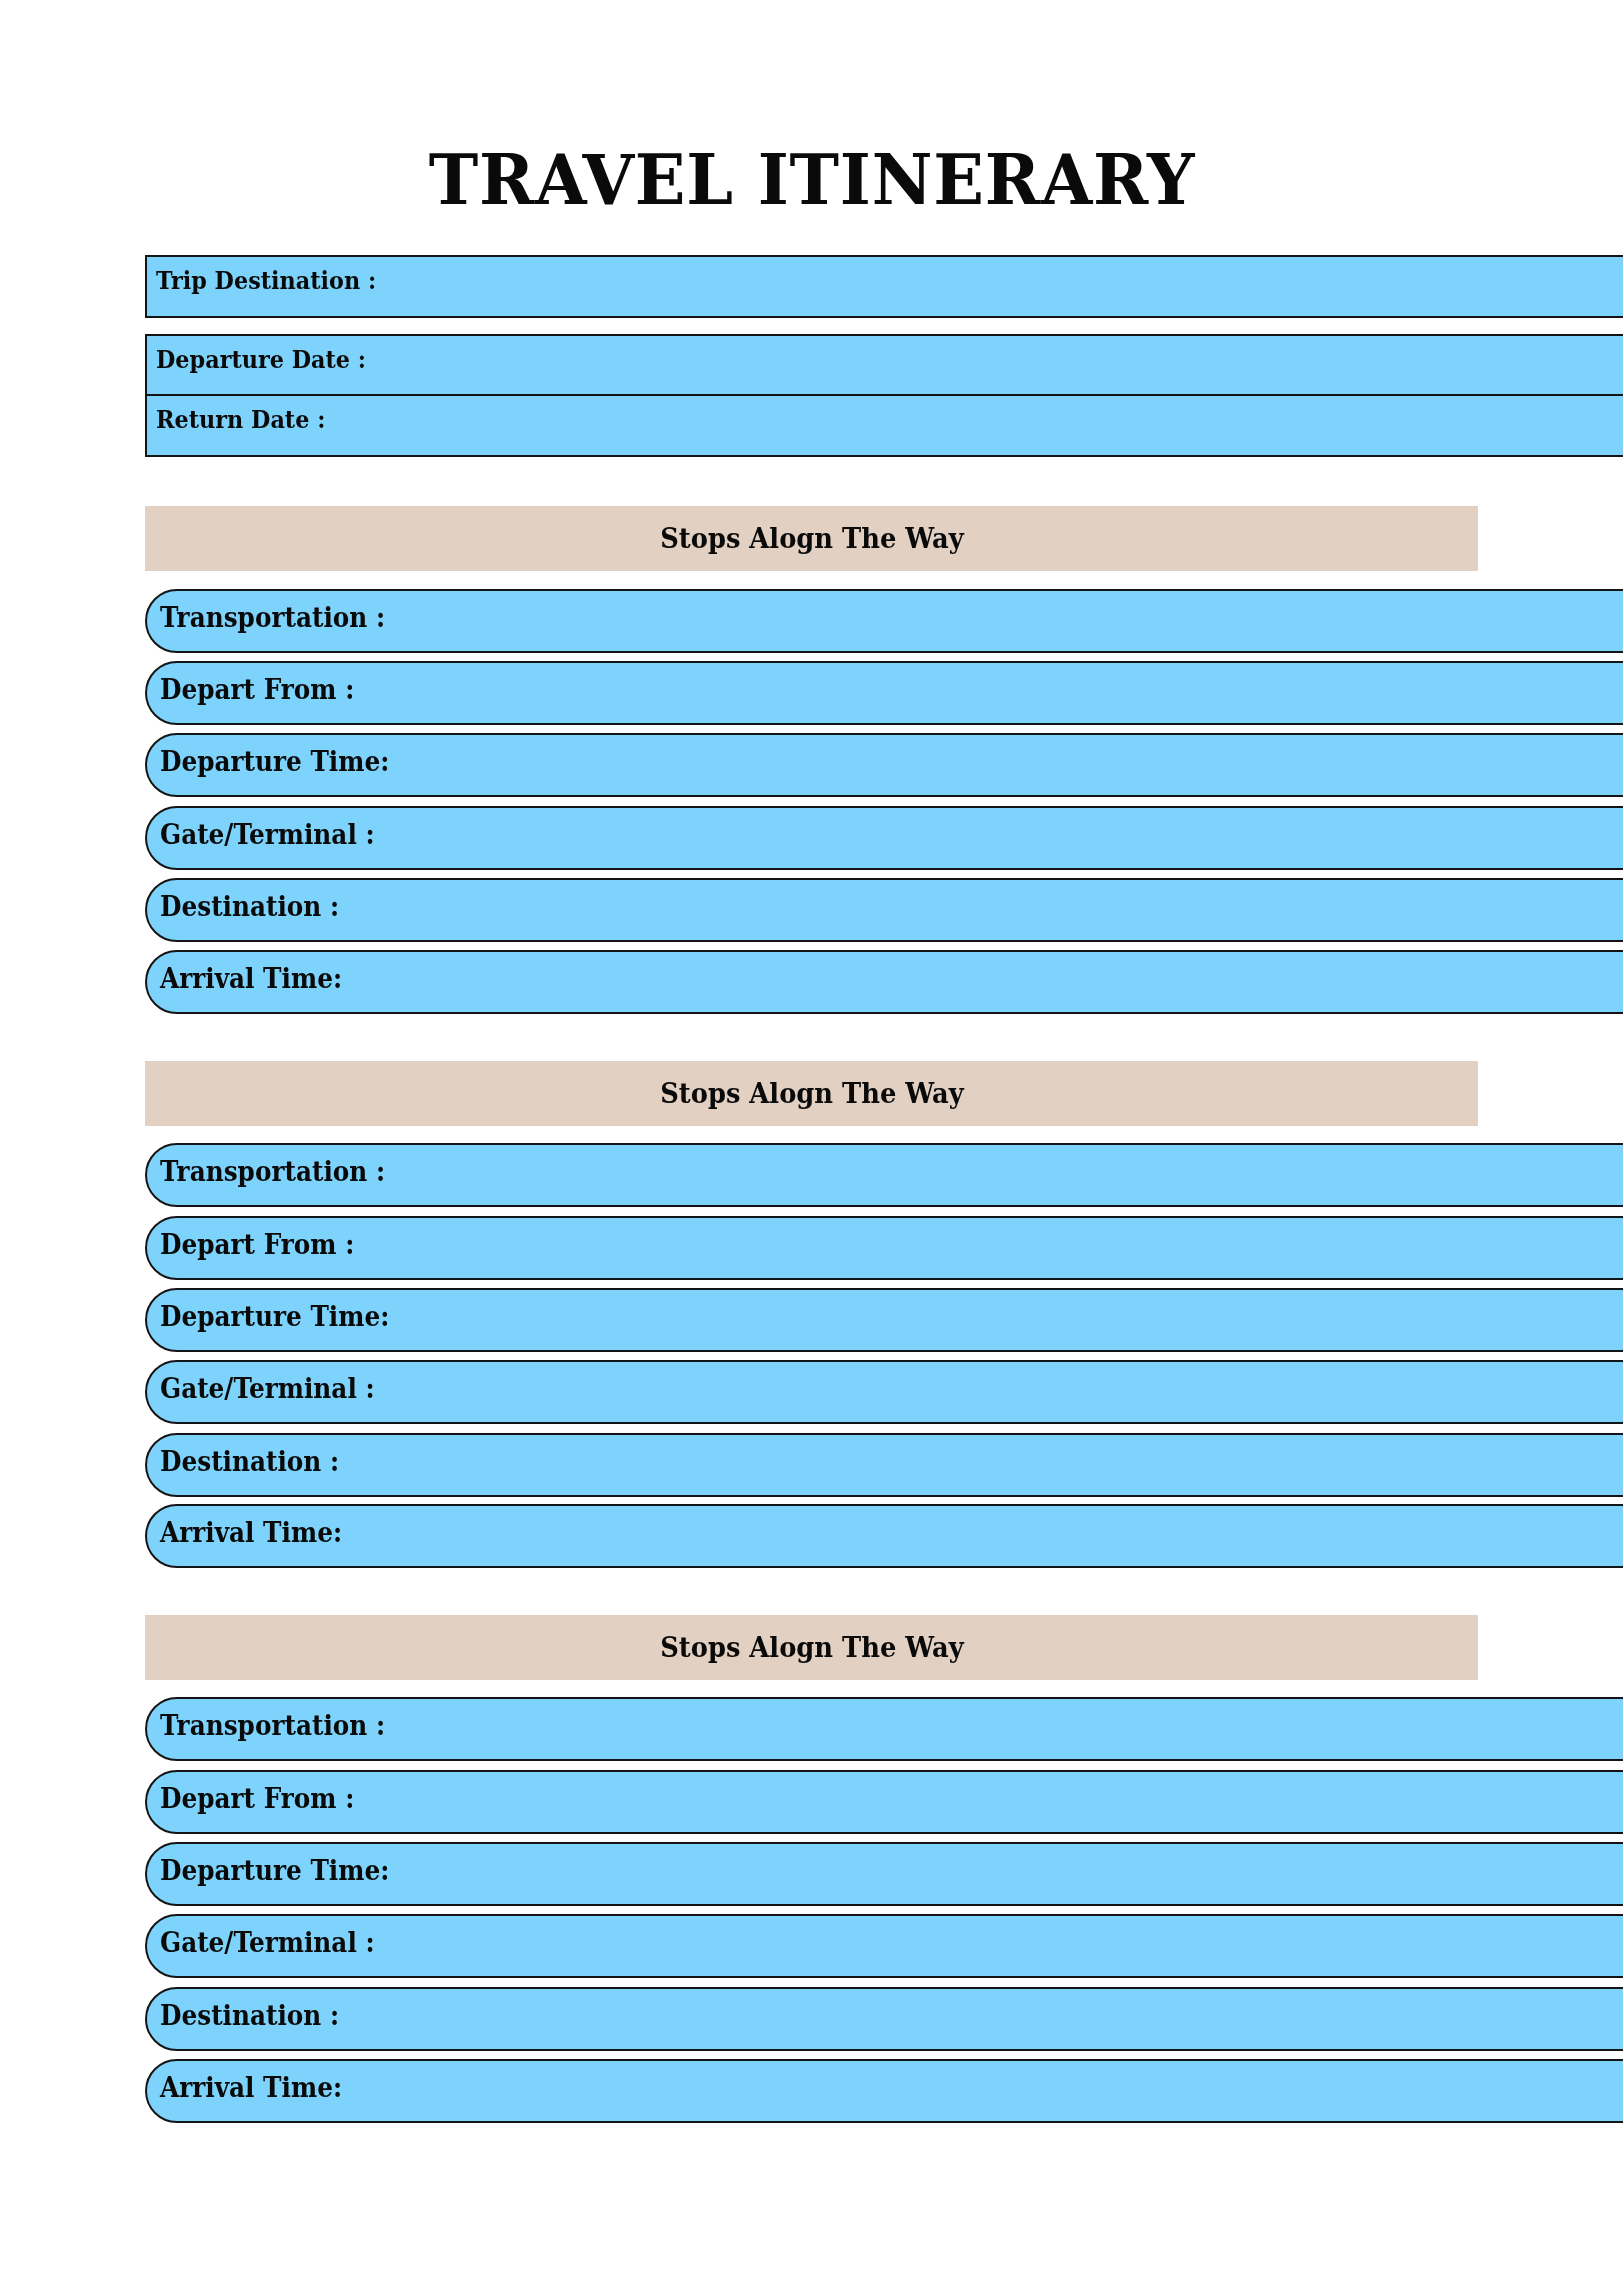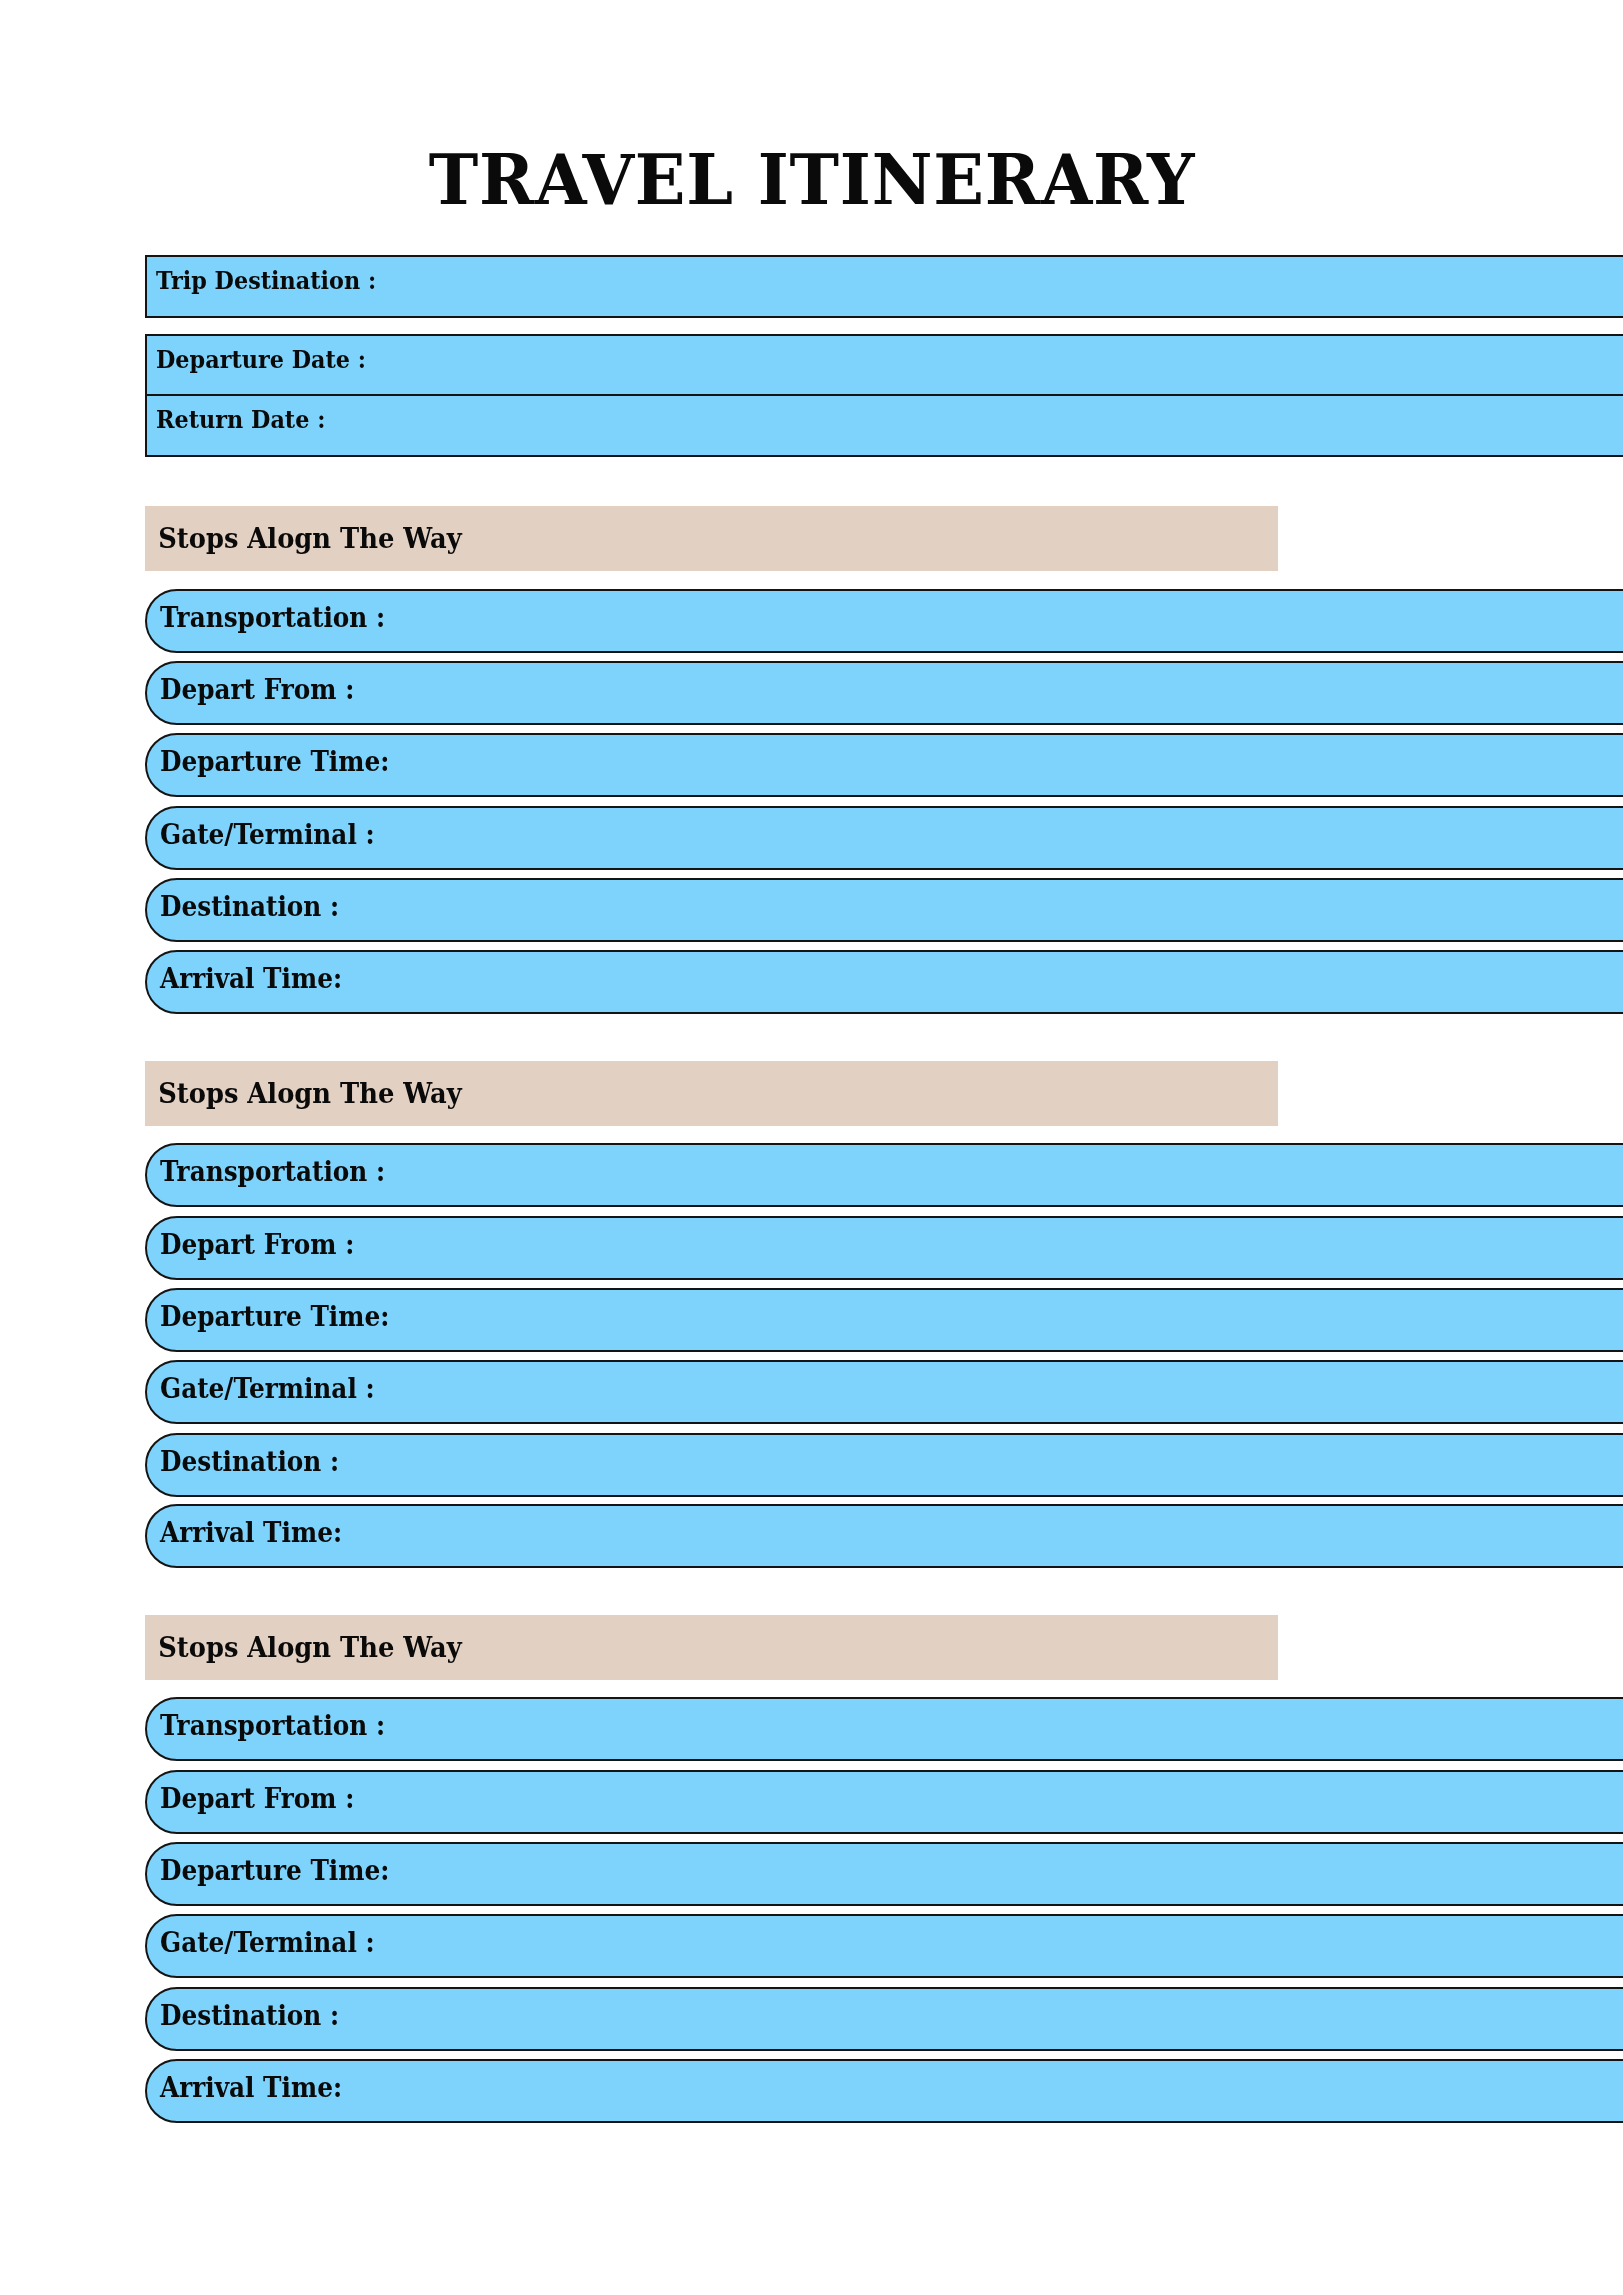--- a/index.html
+++ b/index.html
@@ -76,23 +76,24 @@
       border: none;
       outline: none;
       background: transparent;
       font-family: "DejaVu Serif", serif;
       font-size: 23.4px;
       padding: 0 10px;
     }
     .section-band {
       position: absolute;
       left: 145px;
-      width: 1133px;
+      width: 1333px;
       height: 65px;
       background: #e2d0c2;
+      text-align: center;
     }
     .section-band .band-title {
       display: inline-block;
       font-family: "DejaVu Serif", serif;
       font-weight: bold;
       font-size: 28px;
       line-height: 65px;
       transform: scaleX(0.92);
       transform-origin: center;
     }

